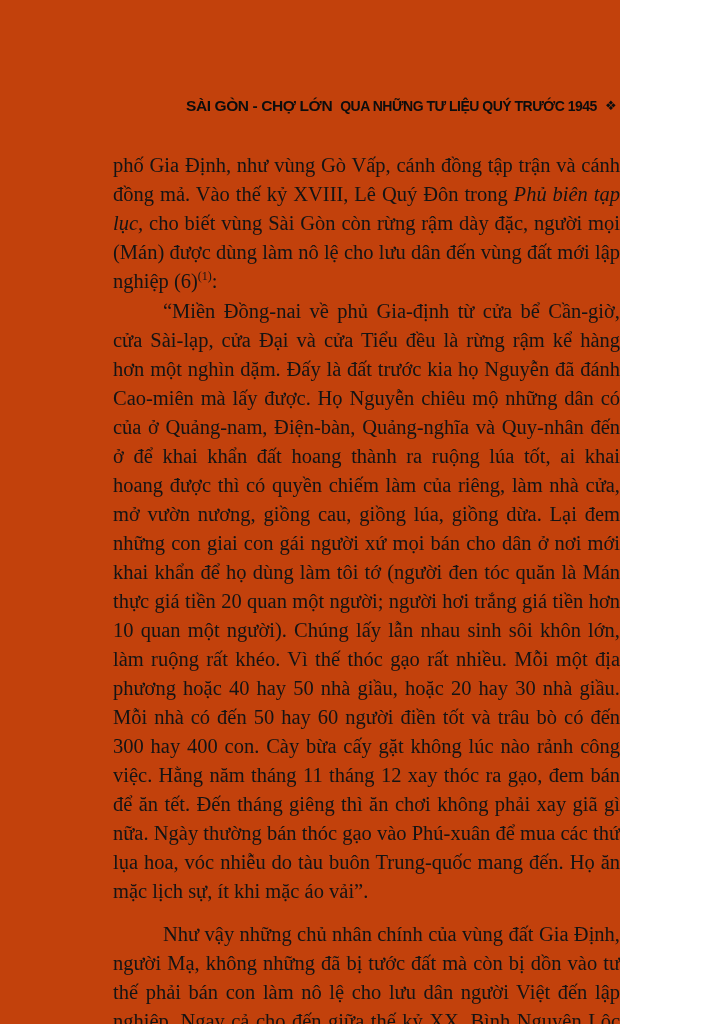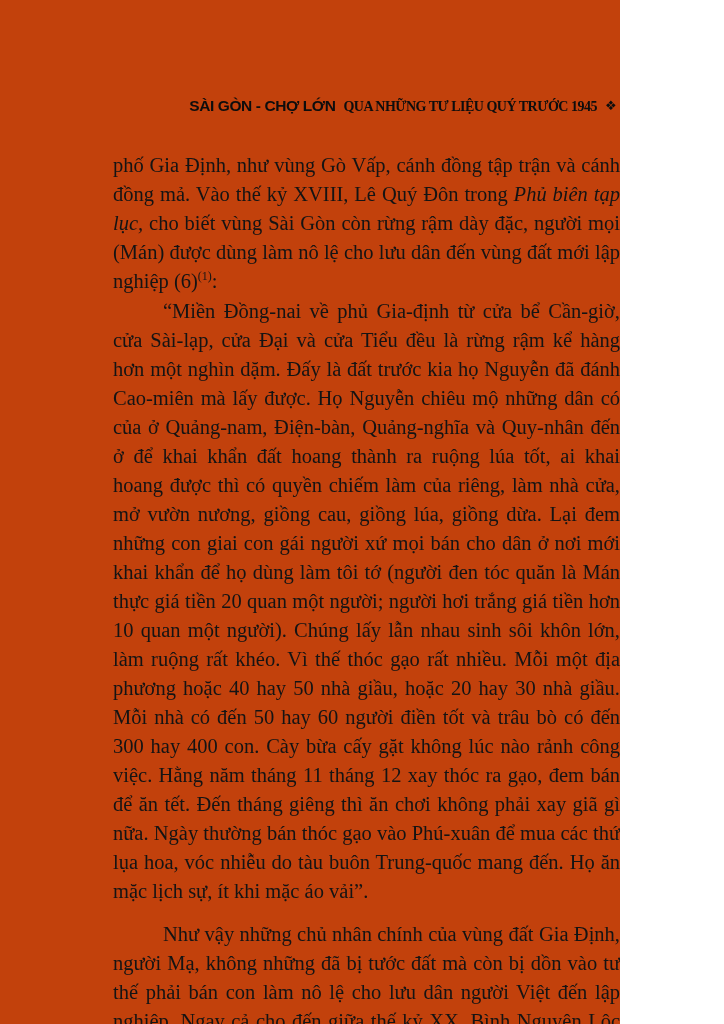--- a/index.html
+++ b/index.html
@@ -24,21 +24,21 @@
     display: flex;
     justify-content: flex-end;
     align-items: baseline;
     gap: 8px;
     margin-right: -17px;
     font-family: "Liberation Sans", "DejaVu Sans", sans-serif;
     color: #0d0d0d;
     white-space: nowrap;
   }
   .title-main { font-weight: 700; font-size: 15.5px; letter-spacing: -0.4px; }
-  .title-sub  { font-weight: 700; font-size: 14px;   letter-spacing: -0.5px; font-family: Liberation Serif, serif; }
+  .title-sub  { font-weight: 700; font-size: 14px;   letter-spacing: -0.5px; }
   .diamond    { font-size: 13px; position: relative; top: -1px; }
   .pagenum    { font-family: Liberation Sans, sans-serif; font-size: 12px; }
   
   .bodytext {
     font-size: 20.5px;
     line-height: 29px;
     text-align: justify;
     hyphens: none;
   }
   .p-intro { margin: 36px 0 0 0; }

